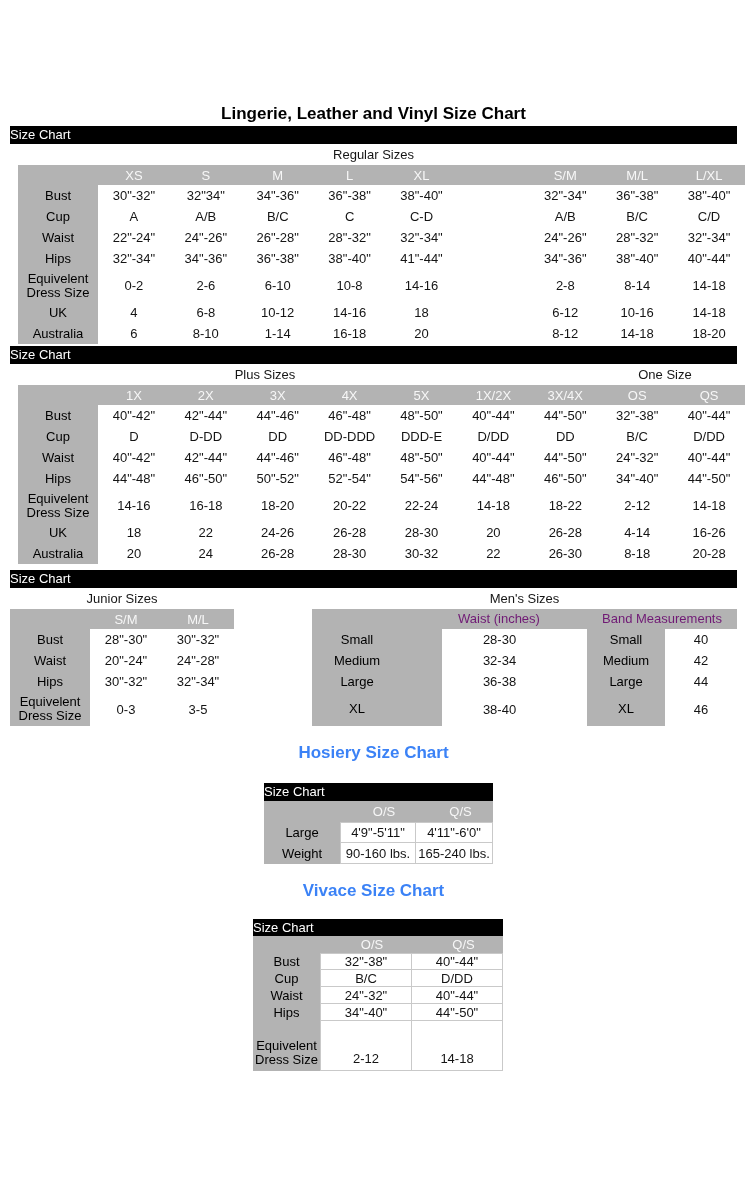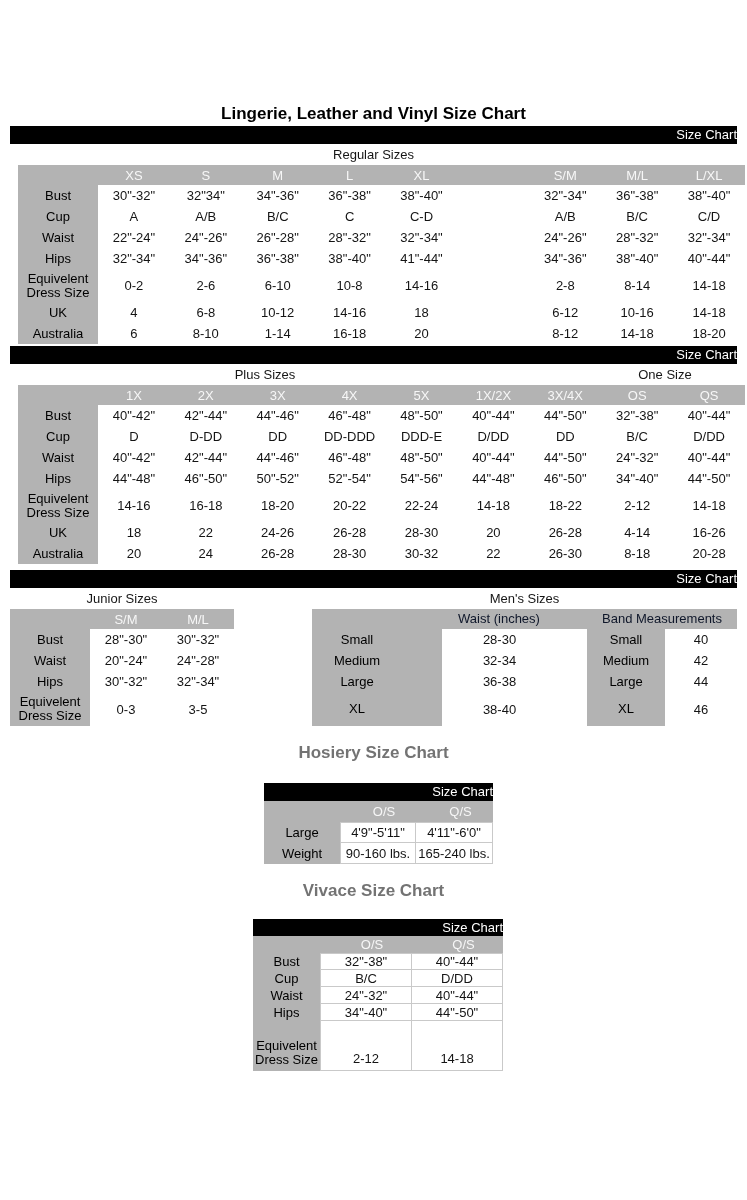--- a/index.html
+++ b/index.html
@@ -5,24 +5,24 @@
   * { box-sizing: border-box; }
   html, body { margin:0; padding:0; }
   body {
     width:747px; height:1200px; overflow:hidden; background:#ffffff;
     font-family:"Liberation Sans","DejaVu Sans",sans-serif;
     font-size:13px; color:#161616;
   }
   .page-title { margin:0; padding-top:104px; height:126px; text-align:center;
     font-size:17px; font-weight:bold; color:#000; }
   .section-title { margin:16px 0 0 0; height:21px; line-height:21px; text-align:center;
-    font-size:17px; font-weight:bold; color:#737373; }
+    font-size:17px; font-weight:bold; color:#3b82f6; }
 
   .bar { margin-left:10px; width:727px; height:18px; background:#000000; color:#ffffff;
-    line-height:18px; text-align:right; font-size:13px; }
+    line-height:18px; text-align:left; font-size:13px; }
   .bar.b2 { margin-top:2px; }
   .bar.b3 { margin-top:6px; }
   .bar.hosiery-bar { margin-left:264px; width:229px; margin-top:20px; }
   .bar.vivace-bar  { margin-left:253px; width:250px; margin-top:18px; height:17px; line-height:17px; }
 
   .subtitle { margin-left:10px; width:727px; height:21px; line-height:21px; text-align:center; }
   .subtitle.rel { position:relative; text-align:left; }
   .subtitle .pos { position:absolute; top:0; height:21px; line-height:21px; text-align:center; }
   #plus-label   { left:0;    width:510px; }
   #one-size-label { left:583px; width:144px; }
@@ -57,21 +57,21 @@
   .bottom { align-items:flex-end; padding-bottom:4px; }
 
   .bordered .dcell { border-right:1px solid #c9c9c9; border-bottom:1px solid #c9c9c9; }
   .bordered .dcell.first-col { border-left:1px solid #c9c9c9; }
   .bordered .dcell.first-row { border-top:1px solid #c9c9c9; }
   .bordered .hcell { padding-left:12px; }
   .bordered .hcell.corner { padding-left:0; }
 
   .mens-header { grid-column:1 / -1; position:relative; background:#b3b3b3; }
   .mens-header .hspan { position:absolute; top:0; height:20px; line-height:20px;
-    text-align:center; color:#0f172a; white-space:nowrap; }
+    text-align:center; color:#701a75; white-space:nowrap; }
   #mens-waist-hdr { left:117px; width:140px; }
   #mens-band-hdr  { left:275px; width:150px; }
   #mens-table .mens-size  { padding-right:40px; }
   #mens-table .mens-waist { padding-right:25px; }
 </style>
 </head>
 <body>
 
 <h1 class="page-title">Lingerie, Leather and Vinyl Size Chart</h1>
 

